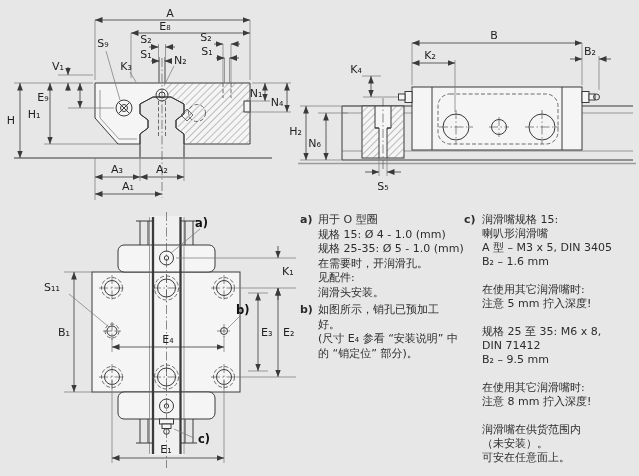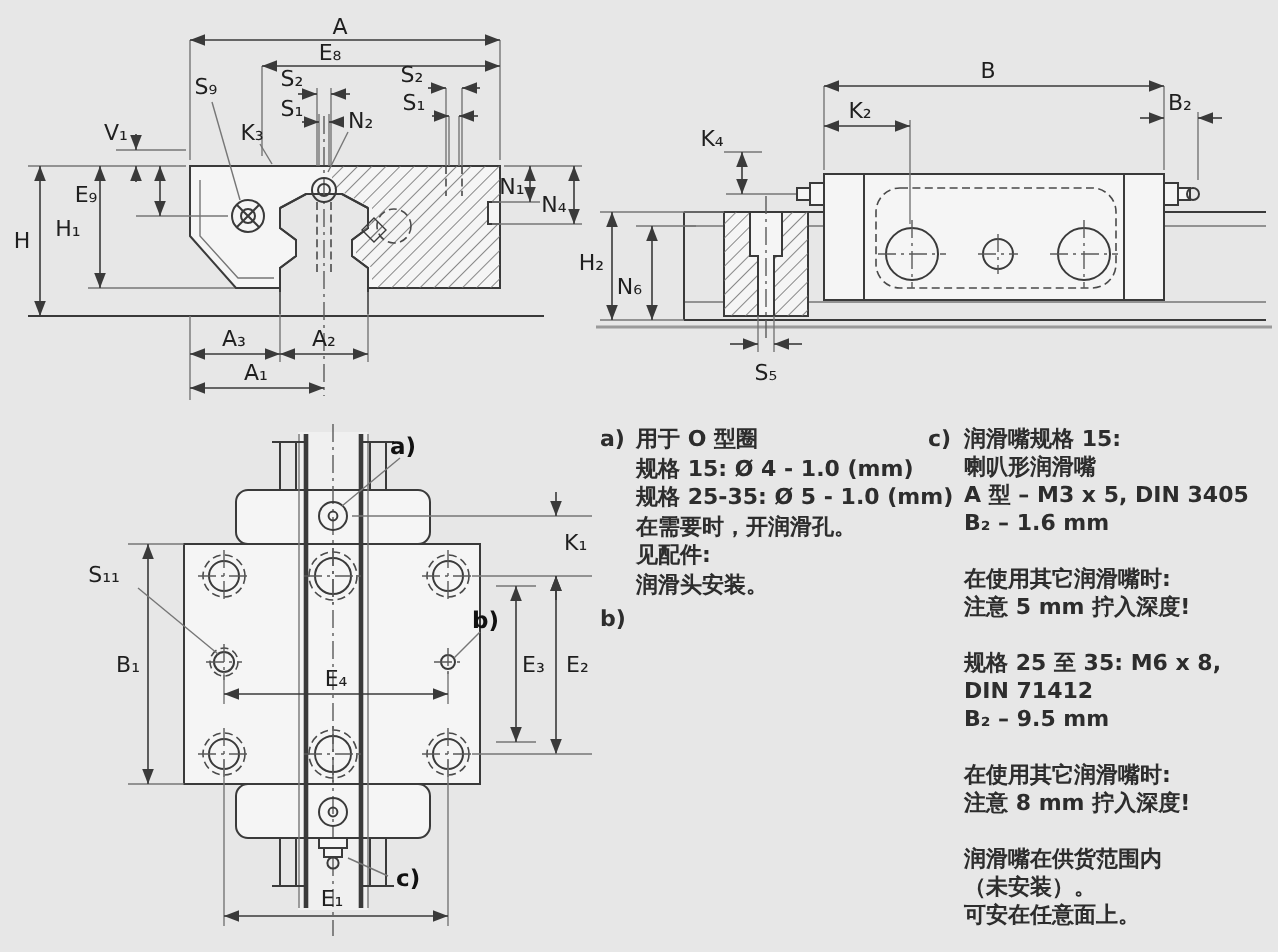--- a/index.html
+++ b/index.html
@@ -12,21 +12,21 @@
   .dim{stroke:#3a3a3a;stroke-width:.8;fill:none;}
   .cl{stroke:#5a5a5a;stroke-width:.7;fill:none;stroke-dasharray:9 2.5 1.5 2.5;}
   .hd{stroke:#4a4a4a;stroke-width:.8;fill:none;stroke-dasharray:4 2.2;}
   .gry{stroke:#9a9a9a;stroke-width:1.4;fill:none;}
   .fillp{fill:#f5f5f5;stroke:#3a3a3a;stroke-width:1;}
   .hatchp{fill:url(#hatch);stroke:none;}
   .lbl{font:11px "DejaVu Sans",sans-serif;fill:#1f1f1f;}
   .co{font:bold 11.5px "DejaVu Sans",sans-serif;fill:#111;}
   .note{position:absolute;display:flex;gap:4px;font:11px/14.5px "DejaVu Sans",sans-serif;color:#2d2d2d;}
   .note .tag{font-weight:bold;flex:0 0 14px;}
-  .note .body{white-space:pre;font-weight:bold;}
+  .note .body{white-space:pre;}
   .lh14 .body,.lh14 .tag{line-height:14px;}
 </style>
 </head>
 <body>
 
 <div id="stage">
 
 <svg width="639" height="476" viewBox="0 0 639 476">
   <defs>
     <marker id="ae" markerUnits="userSpaceOnUse" markerWidth="8" markerHeight="7" refX="7.5" refY="3.5" orient="auto">
@@ -365,20 +365,24 @@
     <div class="tag">a)</div>
     <div class="body">用于 O 型圈
 规格 15: Ø 4 - 1.0 (mm)
 规格 25-35: Ø 5 - 1.0 (mm)
 在需要时，开润滑孔。
 见配件:
 润滑头安装。</div>
   </div>
   <div class="note" style="left:300px;top:303px;">
     <div class="tag">b)</div>
+    <div class="body">如图所示，销孔已预加工
+好。
+(尺寸 E₄ 参看 “安装说明” 中
+的 “销定位” 部分)。</div>
   </div>
   <div class="note lh14" style="left:464px;top:213px;">
     <div class="tag">c)</div>
     <div class="body">润滑嘴规格 15:
 喇叭形润滑嘴
 A 型 – M3 x 5, DIN 3405
 B₂ – 1.6 mm
 
 在使用其它润滑嘴时:
 注意 5 mm 拧入深度!

